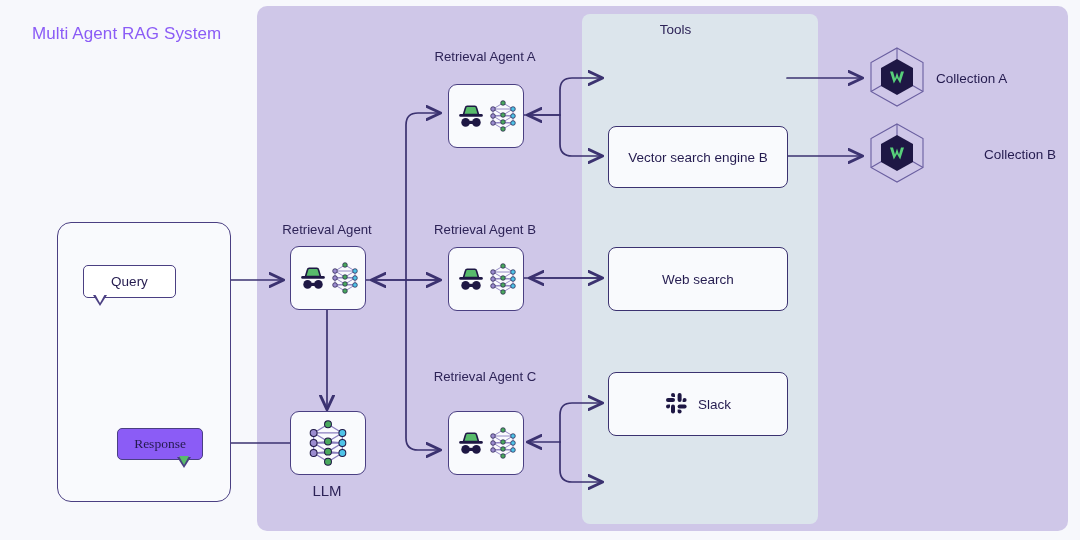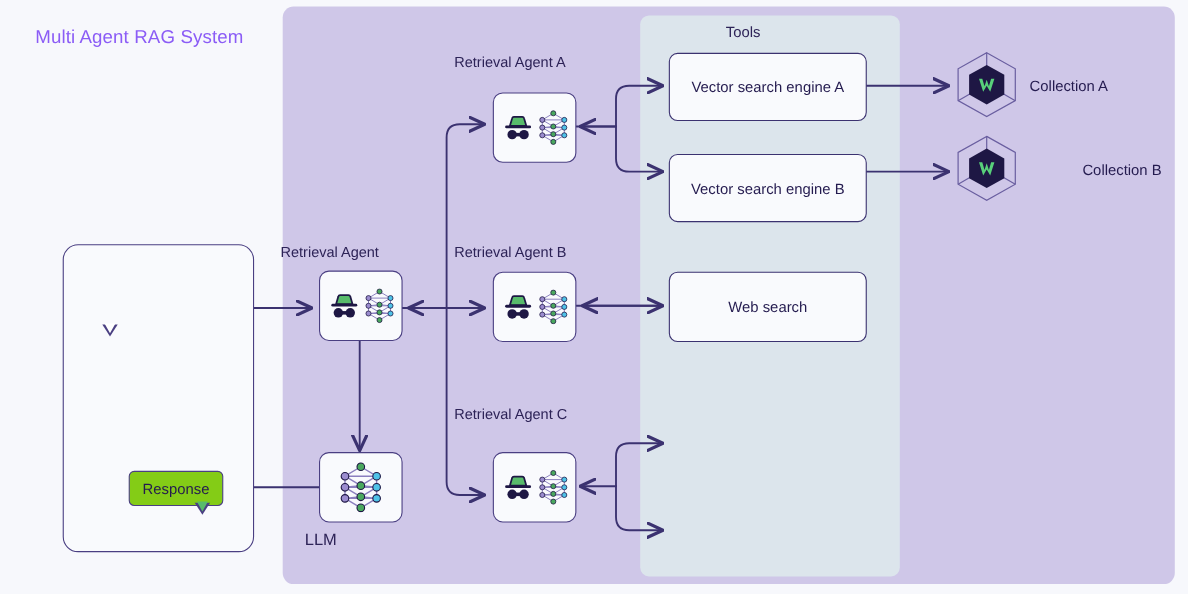--- a/index.html
+++ b/index.html
@@ -51,41 +51,41 @@
     left:93px;top:295px;width:0;height:0;
     border-left:7px solid transparent;border-right:7px solid transparent;
     border-top:11px solid #4a3f82;
   }
   #query-tail-in{
     left:95px;top:294px;width:0;height:0;
     border-left:5px solid transparent;border-right:5px solid transparent;
     border-top:9px solid #ffffff;
   }
   #response-bubble{
-    left:117px;top:428px;width:84px;height:30px;background:#84cc16;
+    left:117px;top:428px;width:84px;height:30px;background:#8b5cf6;font-family:Liberation Serif, serif;
   }
   #response-tail{
     left:177px;top:457px;width:0;height:0;
     border-left:7px solid transparent;border-right:7px solid transparent;
     border-top:11px solid #4a3f82;
   }
   #response-tail-in{
     left:179px;top:456px;width:0;height:0;
     border-left:5px solid transparent;border-right:5px solid transparent;
     border-top:9px solid #58bb6b;
   }
 
   
   .node-box{
     width:74px;height:62px;background:#f9fafd;
     border:1.8px solid #4a3f82;border-radius:9px;
     display:flex;align-items:center;justify-content:center;gap:3px;
   }
   .node-label{
-    font-size:13.2px;color:#2d2357;text-align:left;white-space:nowrap;
+    font-size:13.2px;color:#2d2357;text-align:center;white-space:nowrap;
   }
 
   
   .tool-box{
     background:#f9fafd;border:1.8px solid #3b3270;border-radius:8px;
     display:flex;align-items:center;justify-content:center;
     font-size:13.5px;color:#241b4f;gap:9px;
   }
 
   
@@ -136,20 +136,23 @@
       <path d="M560,442 L560,415 Q560,403 572,403 L602,403" marker-end="url(#ar)"></path>
       <path d="M560,442 L560,470 Q560,482 572,482 L602,482" marker-end="url(#ar)"></path>
 
       <path d="M787,78 L862,78" marker-end="url(#ar)"></path>
       <path d="M787,156 L862,156" marker-end="url(#ar)"></path>
     </g>
   </svg>
 
   <div class="abs" id="client-box"></div>
 
+  <div class="abs bubble" id="query-bubble">
+    <span>Query</span>
+  </div>
   <div class="abs" id="query-tail"></div>
   <div class="abs" id="query-tail-in"></div>
 
   <div class="abs bubble" id="response-bubble">
     <span>Response</span>
   </div>
   <div class="abs" id="response-tail"></div>
   <div class="abs" id="response-tail-in"></div>
 
   <div class="abs node-label" style="left:255px;top:222px;width:144px;">Retrieval Agent</div>
@@ -278,32 +281,44 @@
         <circle cx="4" cy="16" r="2.3" fill="#9b8ccf" stroke="#1e1744" stroke-width="0.7"></circle>
         <circle cx="24" cy="16" r="2.3" fill="#4fc3e8" stroke="#1e1744" stroke-width="0.7"></circle>
         <circle cx="14" cy="22" r="2.3" fill="#4aa85e" stroke="#1e1744" stroke-width="0.7"></circle>
         <circle cx="4" cy="23" r="2.3" fill="#9b8ccf" stroke="#1e1744" stroke-width="0.7"></circle>
         <circle cx="24" cy="23" r="2.3" fill="#4fc3e8" stroke="#1e1744" stroke-width="0.7"></circle>
         <circle cx="14" cy="29" r="2.3" fill="#4aa85e" stroke="#1e1744" stroke-width="0.7"></circle>
       </g>
     </svg>
   </div>
 
-  <div class="abs tool-box" style="left:608px;top:48px;width:178px;height:60px;">
-    <span>Vector search engine A</span>
-  </div>
-
-  <div class="abs tool-box" style="left:608px;top:140px;width:178px;height:60px;">
+
+  <div class="abs tool-box" style="left:608px;top:126px;width:178px;height:60px;">
     <span>Vector search engine B</span>
   </div>
 
   <div class="abs tool-box" style="left:608px;top:247px;width:178px;height:62px;">
     <span>Web search</span>
   </div>
 
+  <div class="abs tool-box" style="left:608px;top:372px;width:178px;height:62px;">
+    <svg width="24" height="24" viewBox="0 0 24 24">
+      <g fill="#1e1744">
+        <path d="M5.0,14.6a2.0,2.0 0 1,1 -2.0,-2.0h2.0z"></path>
+        <path d="M6.0,14.6a2.0,2.0 0 0,1 4.0,0v5.0a2.0,2.0 0 1,1 -4.0,0z"></path>
+        <path d="M8.0,5.0a2.0,2.0 0 1,1 2.0,-2.0v2.0z"></path>
+        <path d="M8.0,6.0a2.0,2.0 0 0,1 0,4.0H3.0a2.0,2.0 0 1,1 0,-4.0z"></path>
+        <path d="M17.6,8.0a2.0,2.0 0 1,1 2.0,2.0h-2.0z"></path>
+        <path d="M16.6,8.0a2.0,2.0 0 0,1 -4.0,0V3.0a2.0,2.0 0 1,1 4.0,0z"></path>
+        <path d="M14.6,17.6a2.0,2.0 0 1,1 -2.0,2.0v-2.0z"></path>
+        <path d="M14.6,16.6a2.0,2.0 0 0,1 0,-4.0h5.0a2.0,2.0 0 1,1 0,4.0z"></path>
+      </g>
+    </svg>
+    <span>Slack</span>
+  </div>
 
 
   <div class="abs" style="left:866px;top:46px;">
     <svg width="62" height="66" viewBox="0 0 62 66">
       <path d="M31,2 L57,16.5 L57,45.5 L31,60 L5,45.5 L5,16.5 Z" fill="none" stroke="#6a5fa0" stroke-width="1.1"></path>
       <path d="M31,2 L31,18 M5,16.5 L18,24 M57,16.5 L44,24 M31,60 L31,45"></path>
       <g stroke="#6a5fa0" stroke-width="1.1" fill="none">
         <path d="M31,2 L31,17"></path>
         <path d="M5,45.5 L18,38"></path>
         <path d="M57,45.5 L44,38"></path>

